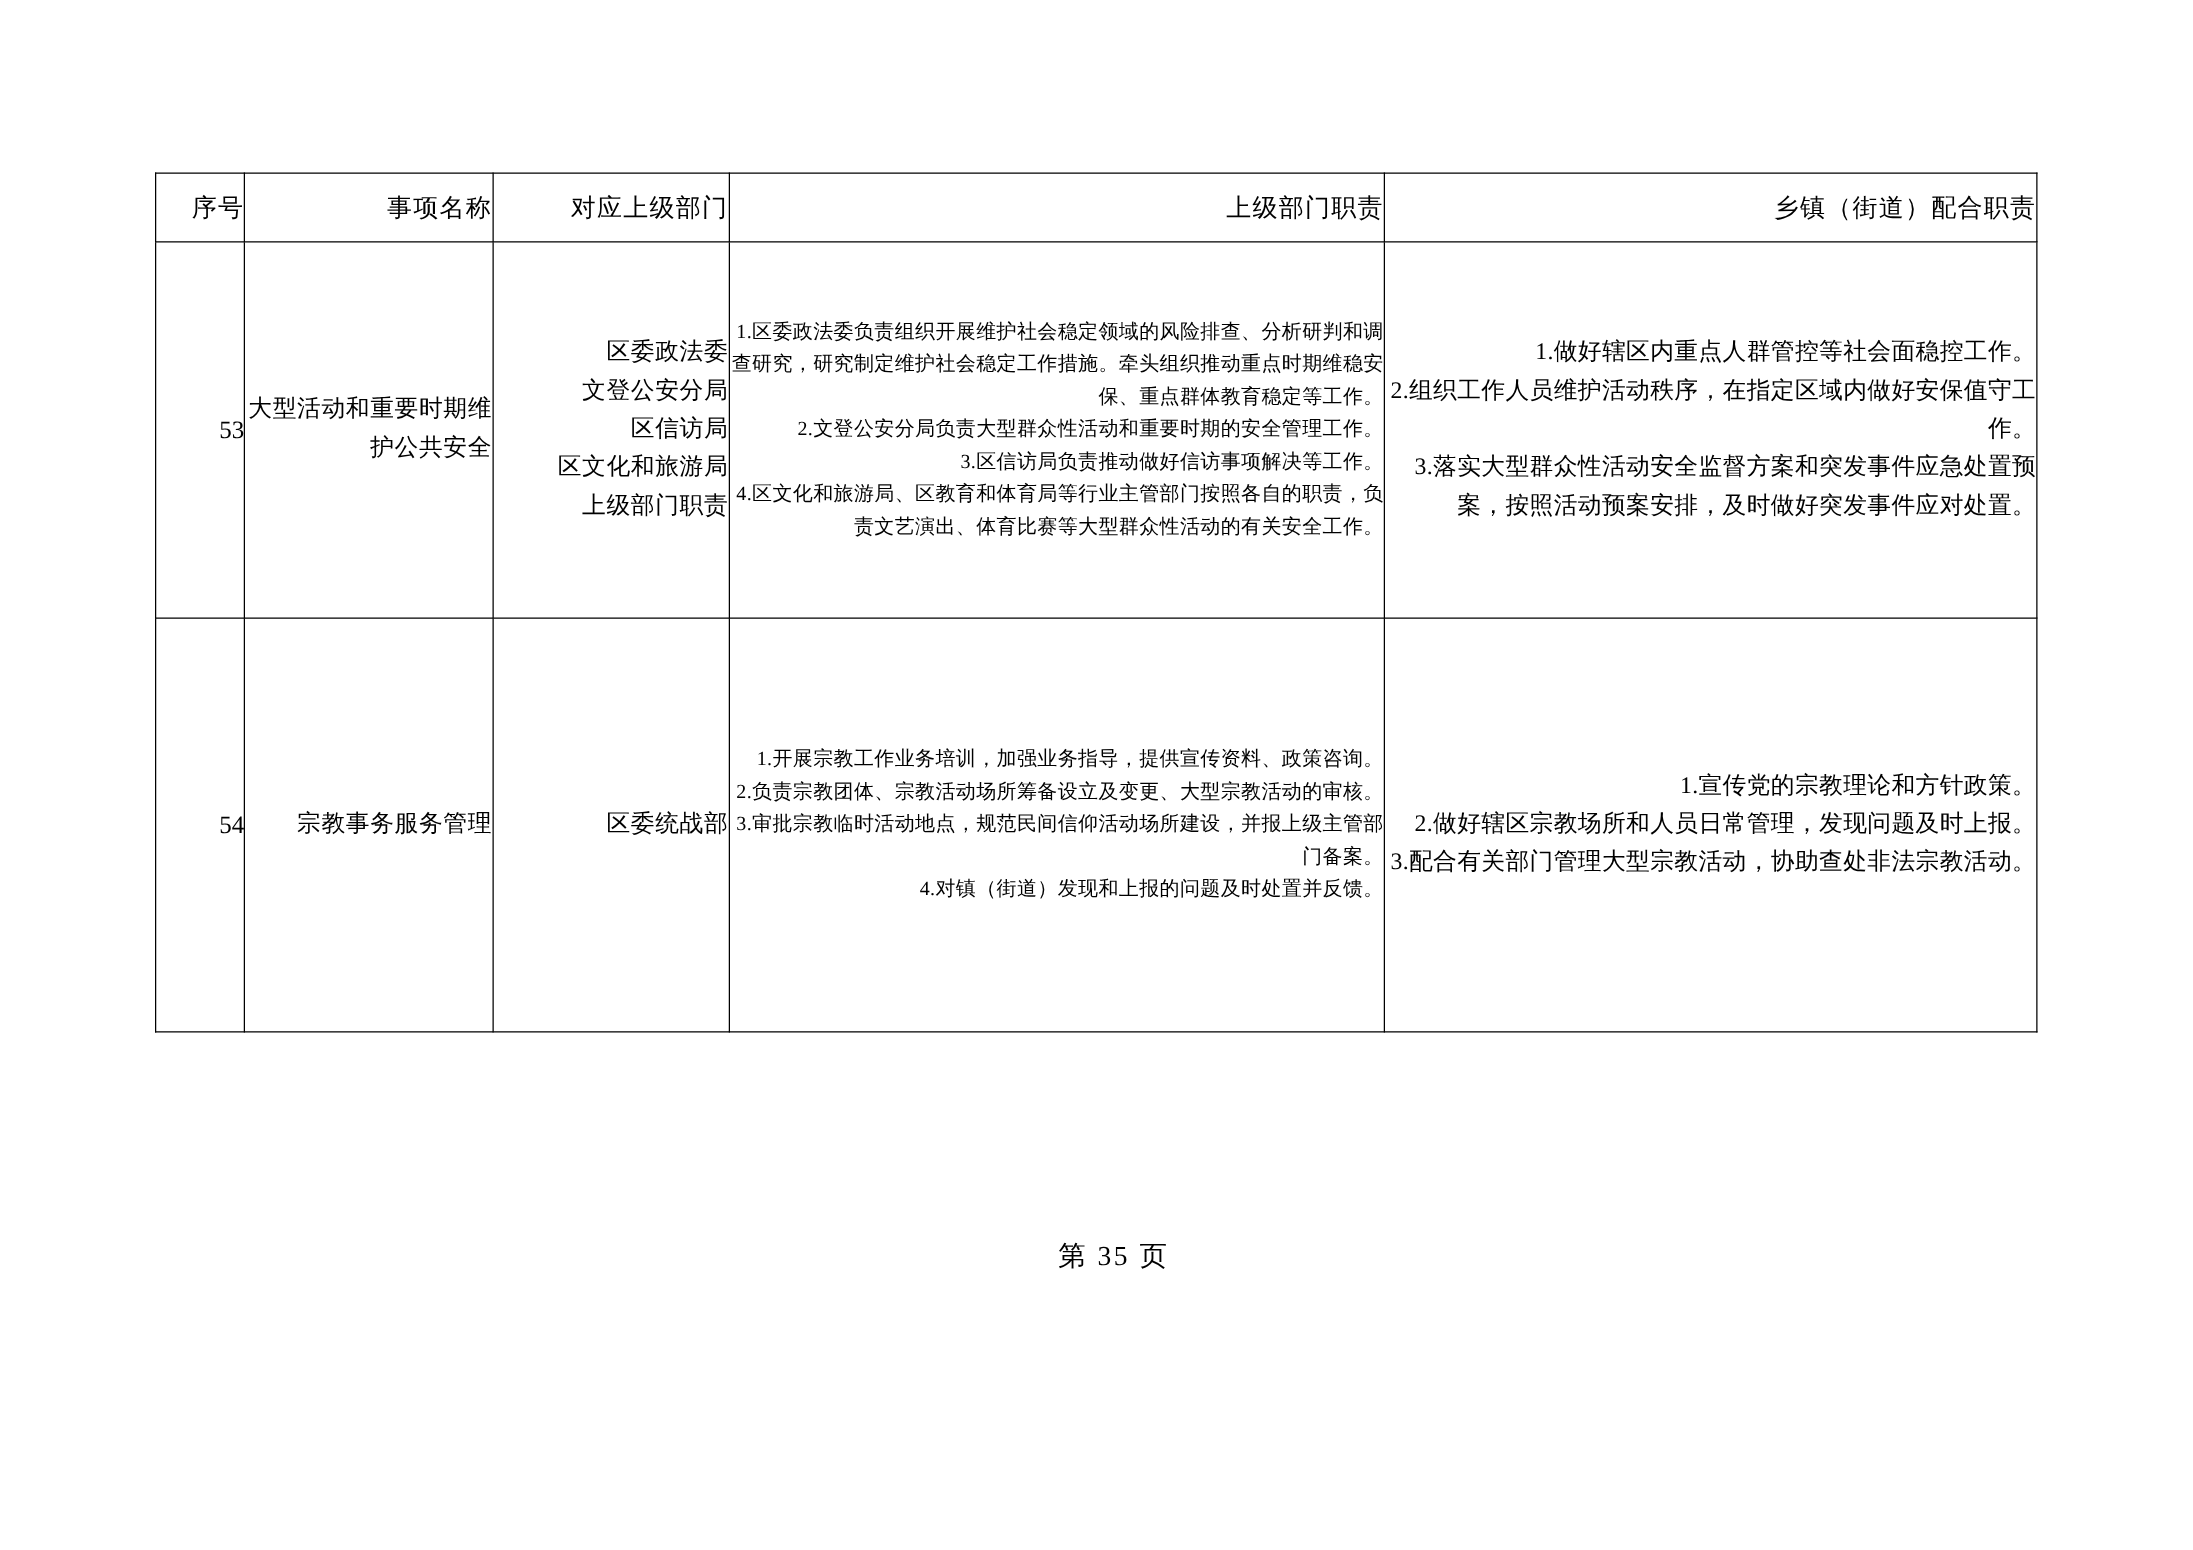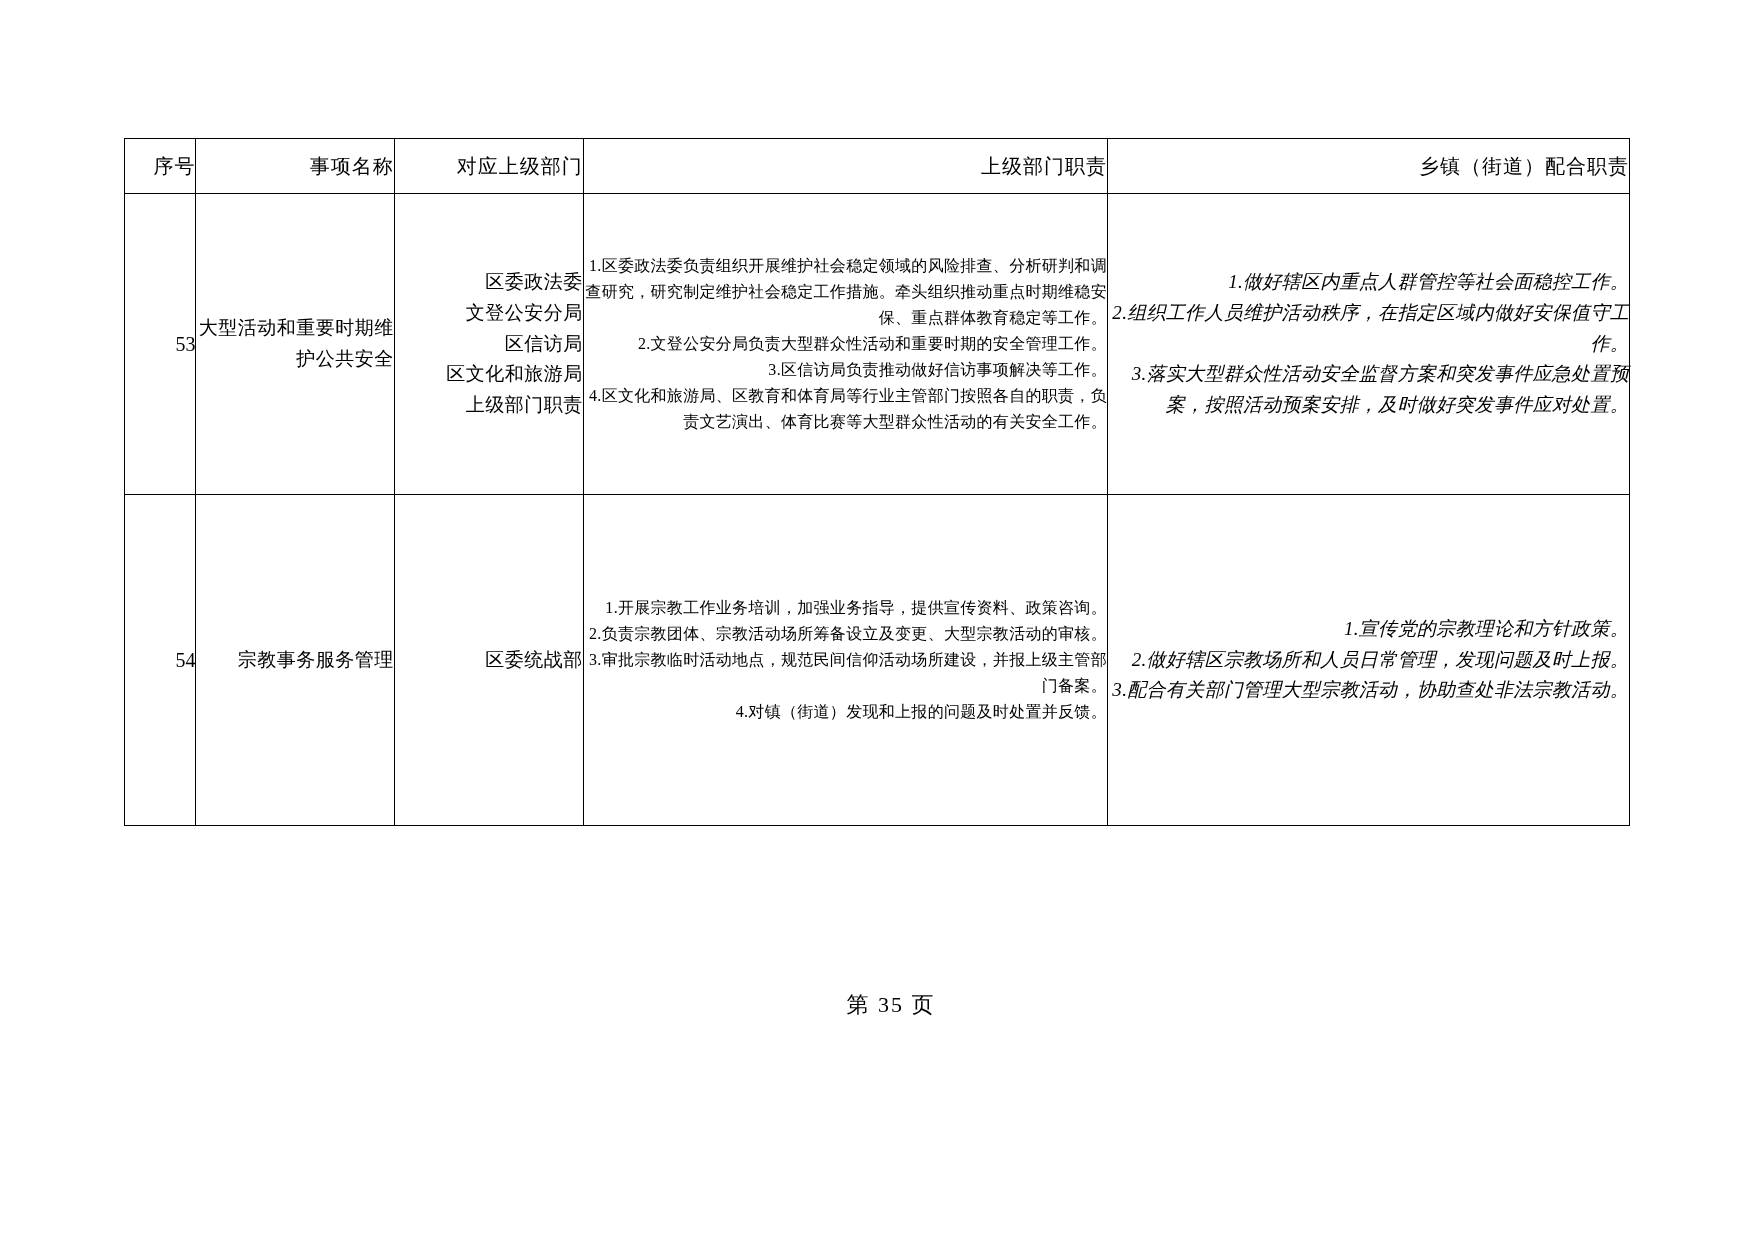--- a/index.html
+++ b/index.html
@@ -77,21 +77,20 @@
     padding: 12px 14px;
     letter-spacing: 0.3px;
     text-align: justify;
   }
   .cell-town {
     font-size: 19px;
     line-height: 1.62;
     padding: 12px 14px;
     letter-spacing: 0.3px;
     text-align: justify;
-    font-style: italic;
   }
   .row-53 td { height: 300px; }
   .row-54 td { height: 330px; }
   .para { margin: 0; }
   .footer {
     position: absolute;
     left: 0;
     top: 990px;
     width: 1754px;
     text-align: center;

